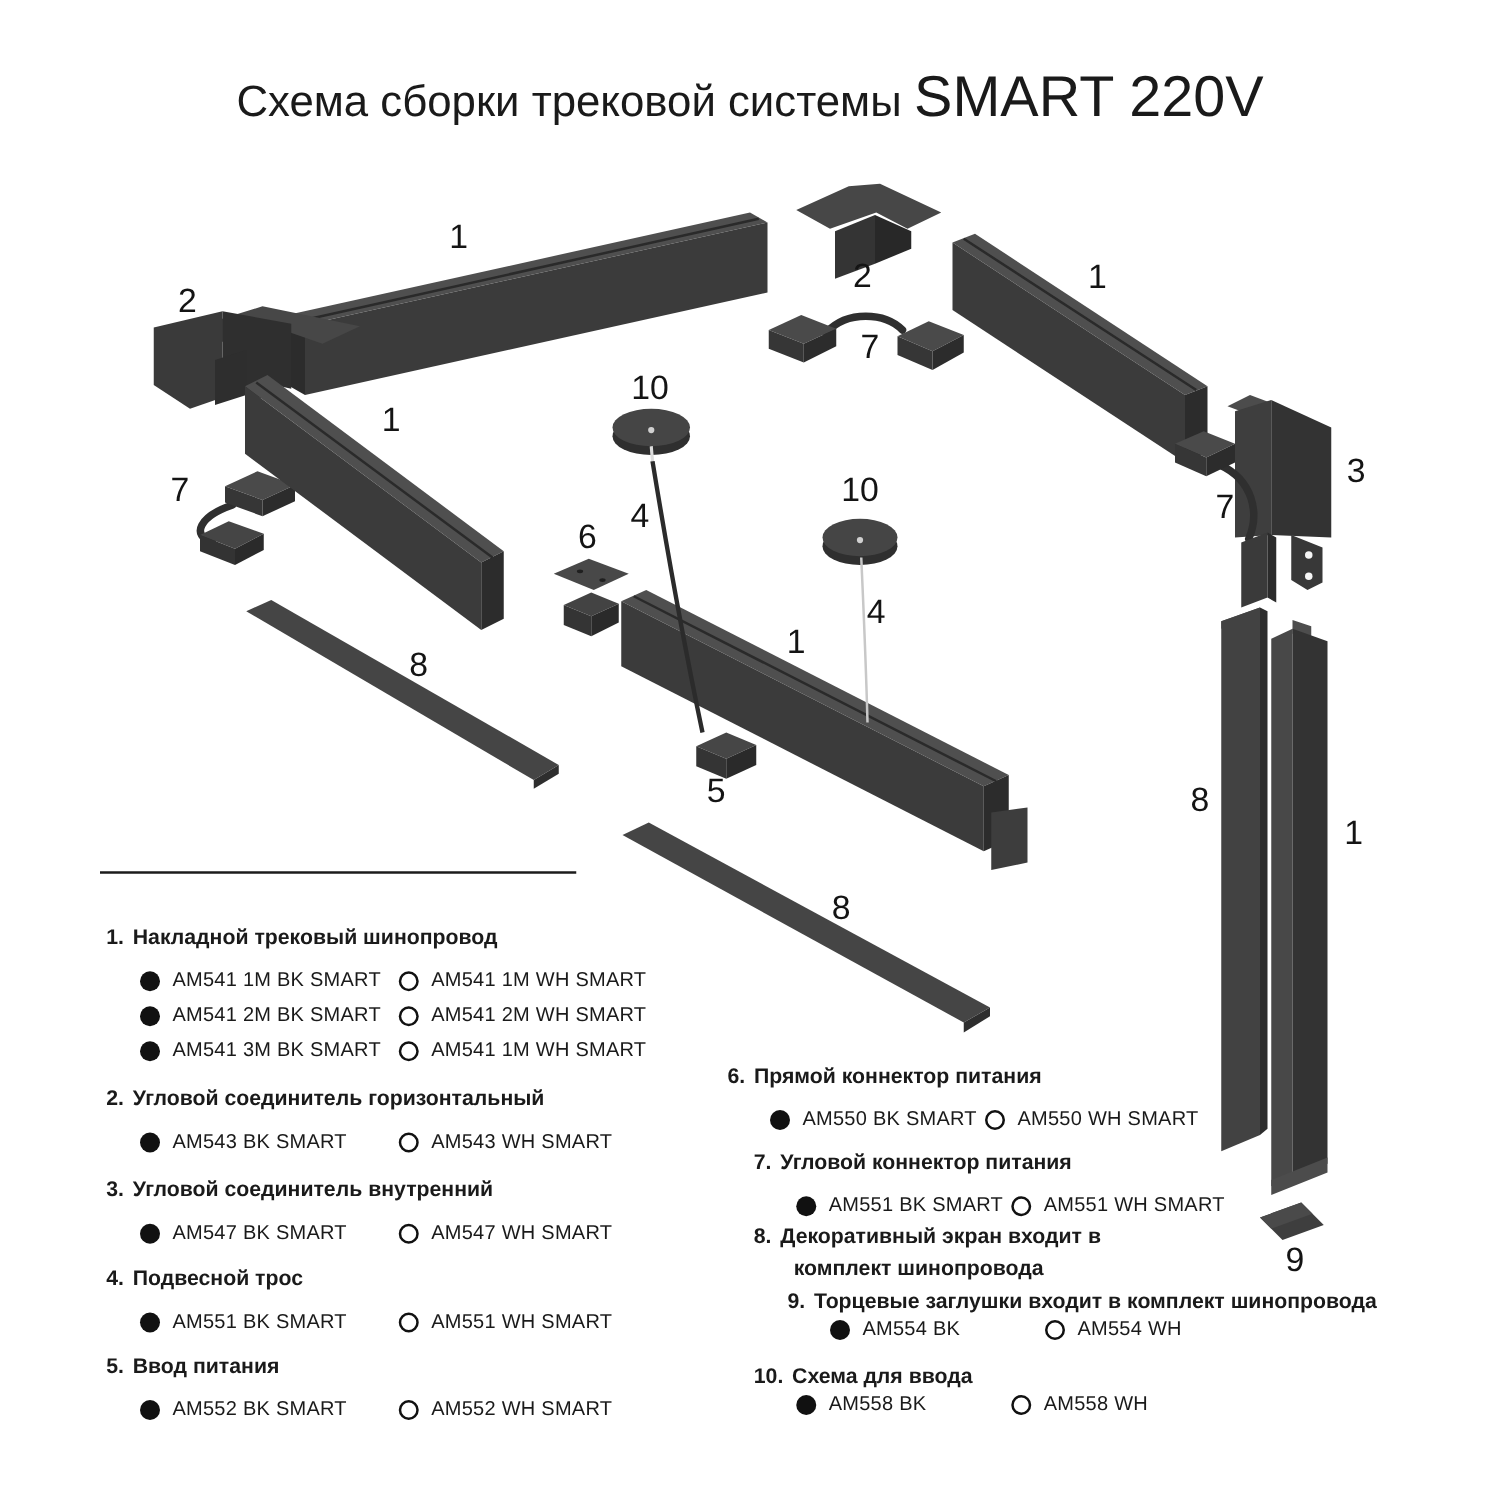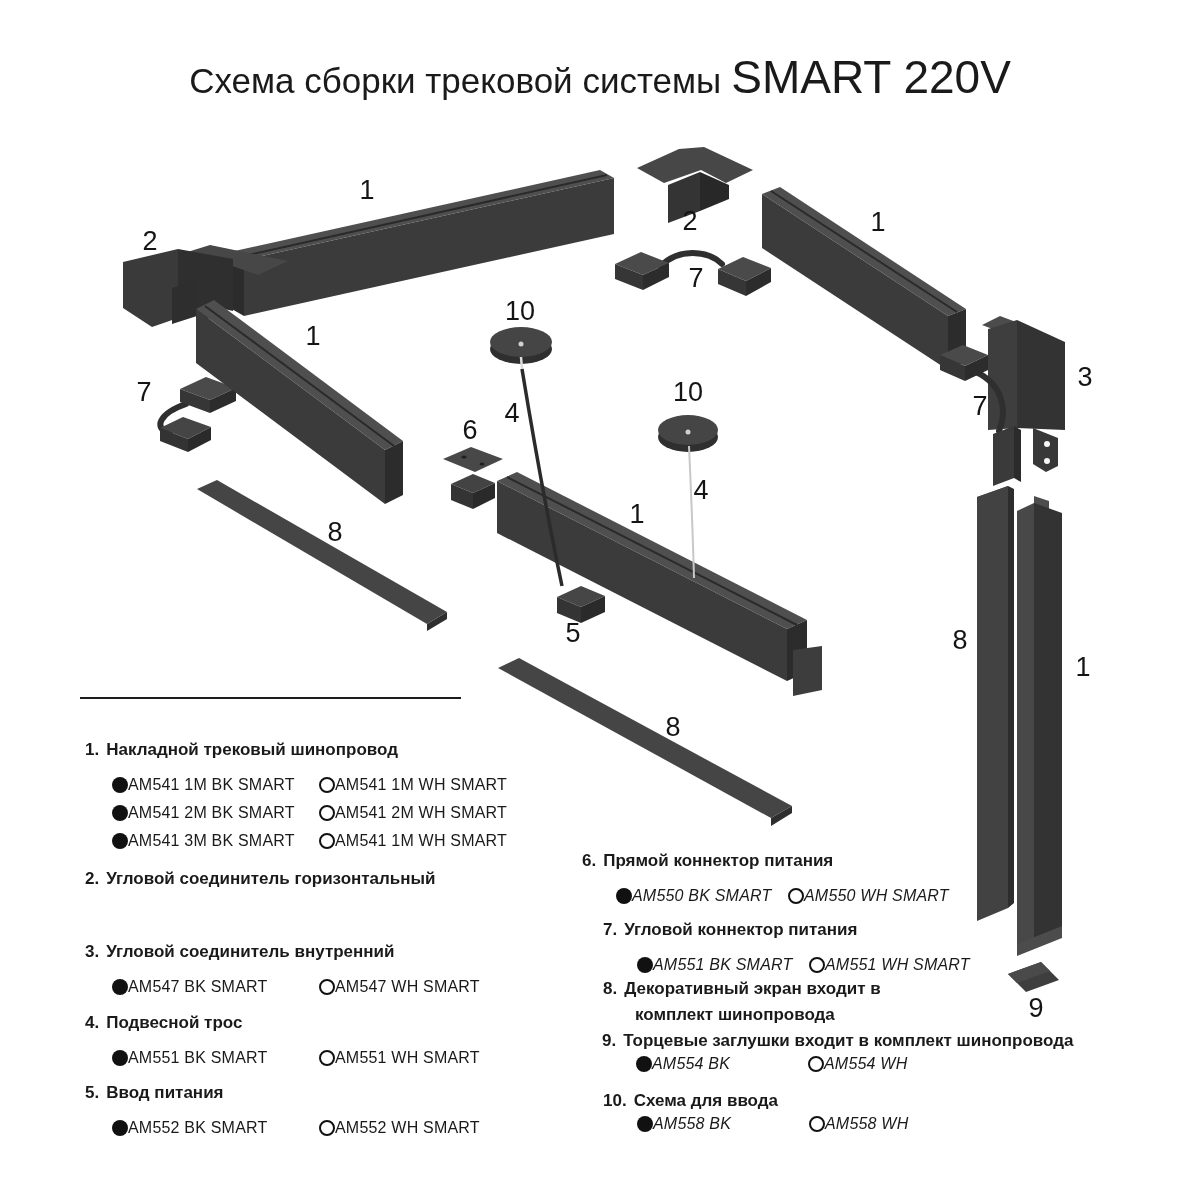--- a/index.html
+++ b/index.html
@@ -11,22 +11,22 @@
   svg.diagram{position:absolute;left:0;top:0;}
   .plabel{position:absolute;transform:translate(-50%,-50%);font-size:27px;line-height:1;color:#141414;}
   .divider{position:absolute;left:80px;top:697px;width:381px;height:2px;background:#1c1c1c;}
   .sec{position:absolute;}
   .h{font-size:17px;font-weight:bold;line-height:26px;margin-bottom:8px;white-space:nowrap;}
   .h .hn{margin-right:7px;}
   .h .h2line{margin-left:32px;font-weight:bold;}
   .row{display:flex;height:28px;align-items:center;margin-left:27px;}
   .sec-r .row{margin-left:34px;}
   .row.tight{margin-top:-12px;}
-  .cell{display:flex;align-items:center;width:207px;}
-  .sec-r .cell{width:172px;font-style:italic;}
+  .cell{display:flex;align-items:center;gap:10px;width:207px;}
+  .sec-r .cell{width:172px;}
   .code{font-size:16px;white-space:nowrap;letter-spacing:0.2px;}
   .dot{width:16px;height:16px;border-radius:50%;flex:none;}
   .dot.bk{background:#111;}
   .dot.wh{background:#fff;border:2px solid #111;box-sizing:border-box;}
 </style>
 </head>
 <body>
 
 <div class="page">
 
@@ -232,20 +232,30 @@
         </div>
       <div class="cell">
           <span class="dot wh"></span>
           <span class="code">AM541 1M WH SMART</span>
         </div>
     </div>
   </div>
 
   <div class="sec" style="left:85px;top:866px">
     <div class="h"><span class="hn">2.</span><span>Угловой соединитель горизонтальный</span></div>
+    <div class="row">
+      <div class="cell">
+          <span class="dot bk"></span>
+          <span class="code">AM543 BK SMART</span>
+        </div>
+      <div class="cell">
+          <span class="dot wh"></span>
+          <span class="code">AM543 WH SMART</span>
+        </div>
+    </div>
   </div>
 
   <div class="sec" style="left:85px;top:939px">
     <div class="h"><span class="hn">3.</span><span>Угловой соединитель внутренний</span></div>
     <div class="row">
       <div class="cell">
           <span class="dot bk"></span>
           <span class="code">AM547 BK SMART</span>
         </div>
       <div class="cell">
@@ -308,21 +318,21 @@
           <span class="dot wh"></span>
           <span class="code">AM551 WH SMART</span>
         </div>
     </div>
   </div>
 
   <div class="sec sec-r" style="left:603px;top:976px">
     <div class="h"><span class="hn">8.</span><span>Декоративный экран  входит в</span><br><span class="h2line">комплект  шинопровода</span></div>
   </div>
 
-  <div class="sec sec-r" style="left:602px;top:1028px">
+  <div class="sec sec-r" style="left:630px;top:1028px">
     <div class="h"><span class="hn">9.</span><span>Торцевые заглушки входит в комплект шинопровода</span></div>
     <div class="row tight">
       <div class="cell">
           <span class="dot bk"></span>
           <span class="code">AM554 BK</span>
         </div>
       <div class="cell">
           <span class="dot wh"></span>
           <span class="code">AM554 WH</span>
         </div>

